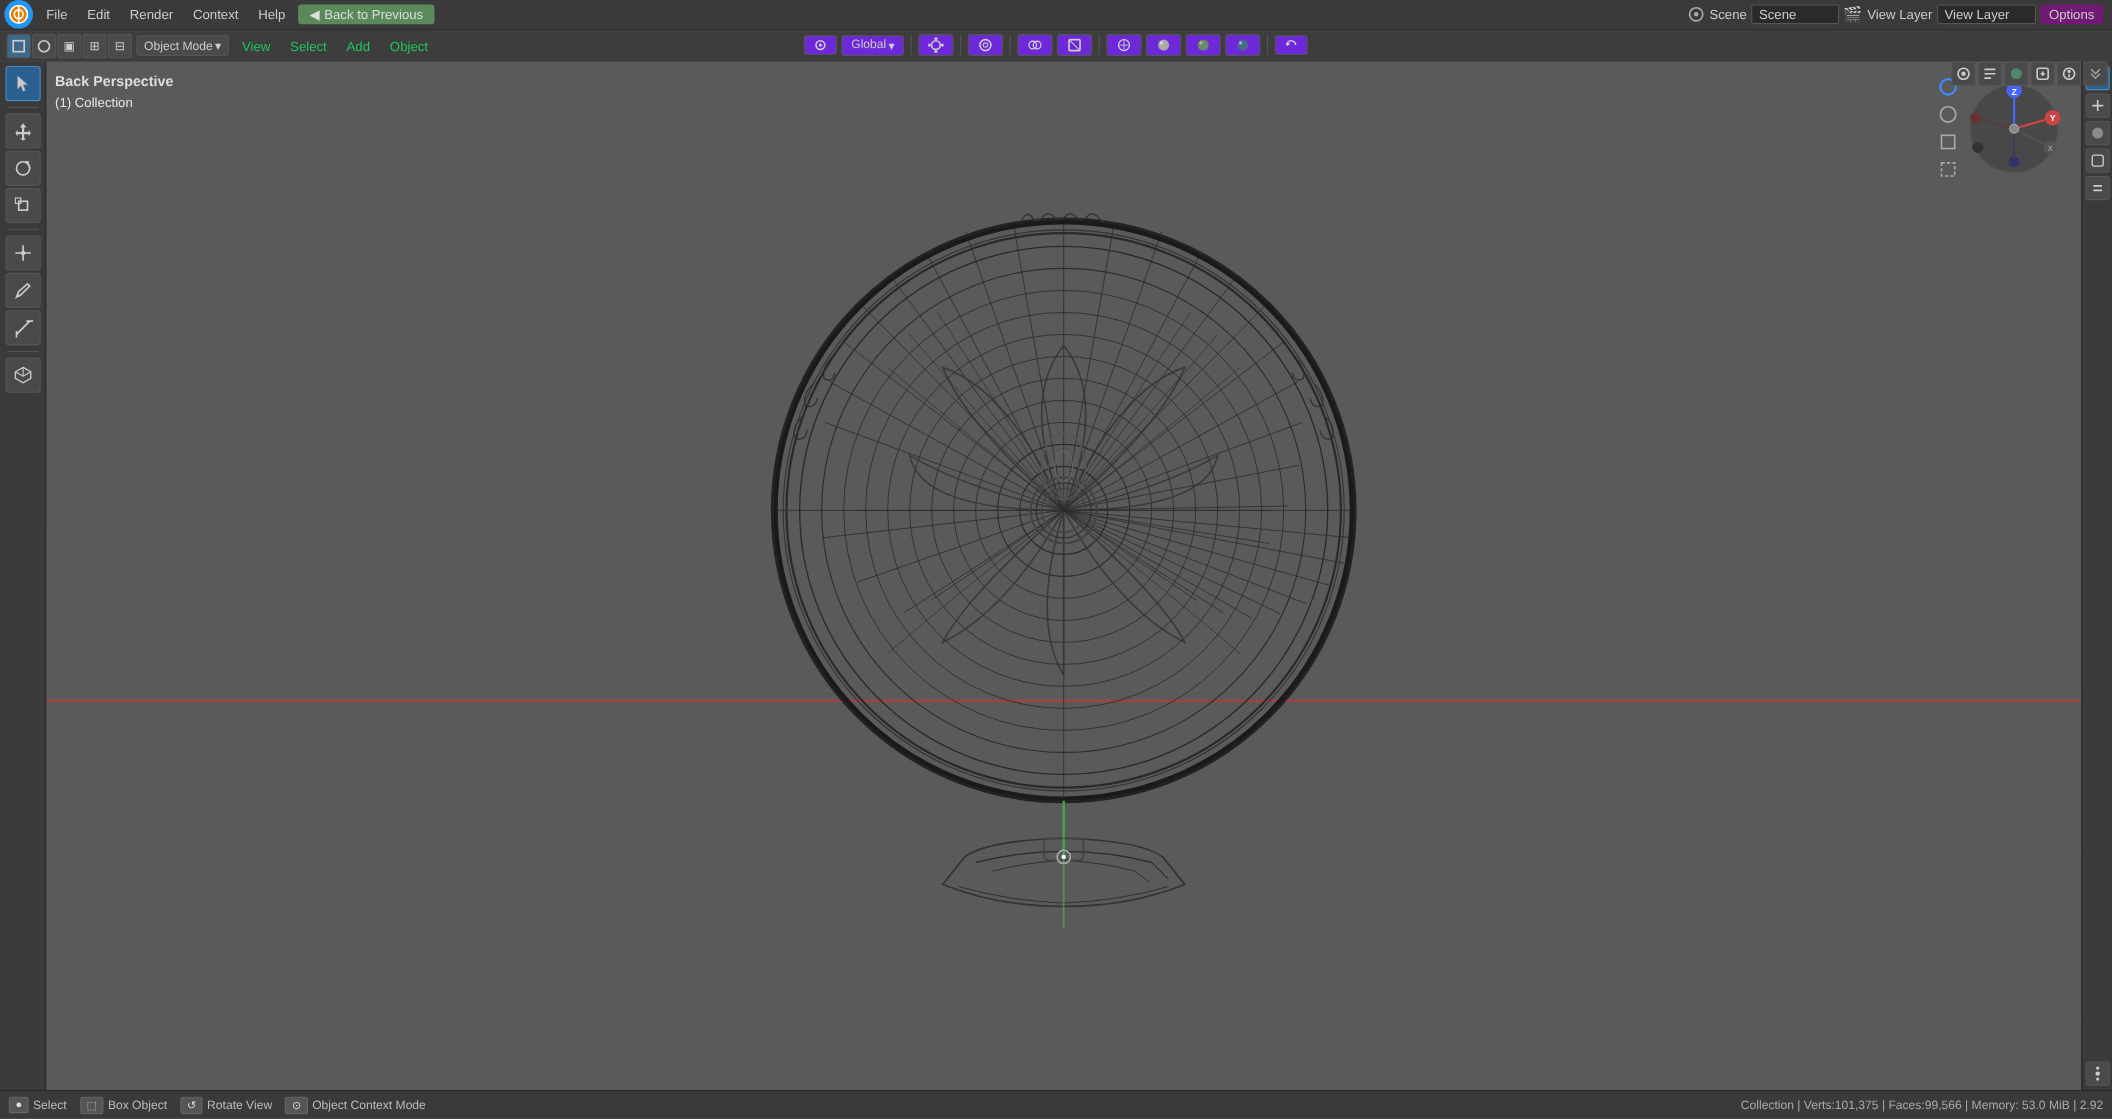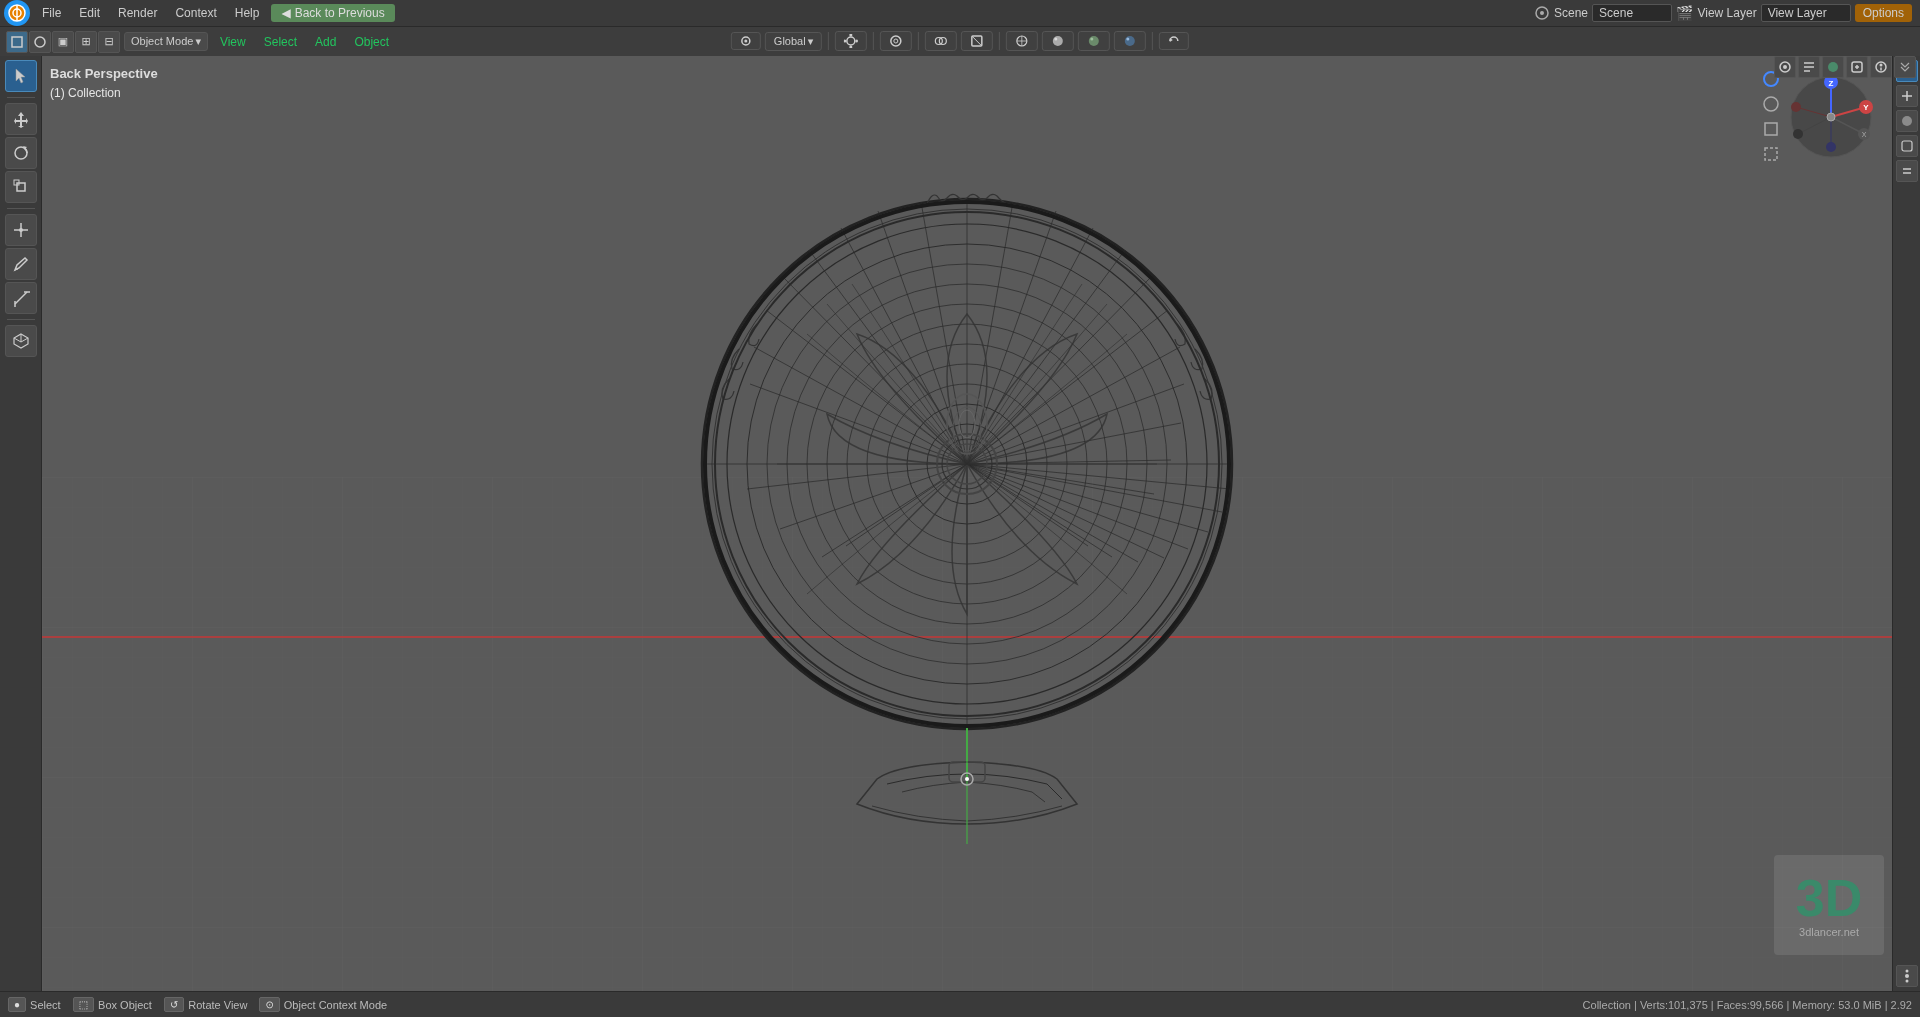--- a/index.html
+++ b/index.html
@@ -74,21 +74,21 @@
     .top-bar-view-layer {
       background: #2a2a2a;
       border: 1px solid #555;
       color: #ccc;
       padding: 1px 6px;
       font-size: 12px;
       border-radius: 2px;
       width: 90px;
     }
     .options-btn {
-      background: #a16207;
+      background: #701a75;
       color: #ccc;
       padding: 2px 8px;
       border-radius: 3px;
       font-size: 12px;
       cursor: pointer;
     }
 
     
     #second-bar {
       position: absolute;
@@ -103,21 +103,21 @@
       border-top: 1px solid #2a2a2a;
     }
     .toolbar-btn {
       background: #4a4a4a;
       border: 1px solid #555;
       color: #ccc;
       padding: 2px 6px;
       border-radius: 3px;
       font-size: 11px;
       cursor: pointer;
-      display: flex; gap: 2px;
+      display: flex; align-items: center; gap: 2px;
     }
     .toolbar-icon-group {
       display: flex;
       gap: 1px;
     }
     .toolbar-icon-btn {
       background: #4a4a4a;
       border: 1px solid #555;
       color: #ccc;
       width: 22px; height: 22px;
@@ -134,21 +134,21 @@
       top: 26px;
       left: 50%;
       transform: translateX(-50%);
       height: 30px;
       display: flex;
       align-items: center;
       gap: 4px;
       z-index: 100;
     }
     .vp-btn {
-      background: #404040;
+      background: #6d28d9;
       border: 1px solid #555;
       color: #ccc;
       padding: 2px 8px;
       border-radius: 3px;
       font-size: 11px;
       cursor: pointer;
       display: flex; align-items: center; gap: 2px;
     }
     .vp-separator {
       width: 1px; height: 18px;
@@ -829,24 +829,20 @@
           <rect x="3" y="3" width="12" height="12" fill="none" stroke="#aaa" stroke-width="1.5"></rect>
         </svg>
     </div>
     <div style="width:22px;height:22px;border-radius:3px;display:flex;align-items:center;justify-content:center;cursor:pointer;">
       <svg width="18" height="18" viewBox="0 0 18 18">
           <path d="M3 3h12v12H3z" fill="none" stroke="#aaa" stroke-width="1.5" stroke-dasharray="3,2"></path>
         </svg>
     </div>
   </div>
 
-  <div id="watermark">
-    <div class="watermark-3d">3D</div>
-    <div class="watermark-site">3dlancer.net</div>
-  </div>
 
 </div>
 
 <div id="bottom-bar">
   <div class="status-item">
     <span class="status-key">●</span>
     <span>Select</span>
   </div>
   <div class="status-item">
     <span class="status-key">⬚</span>

